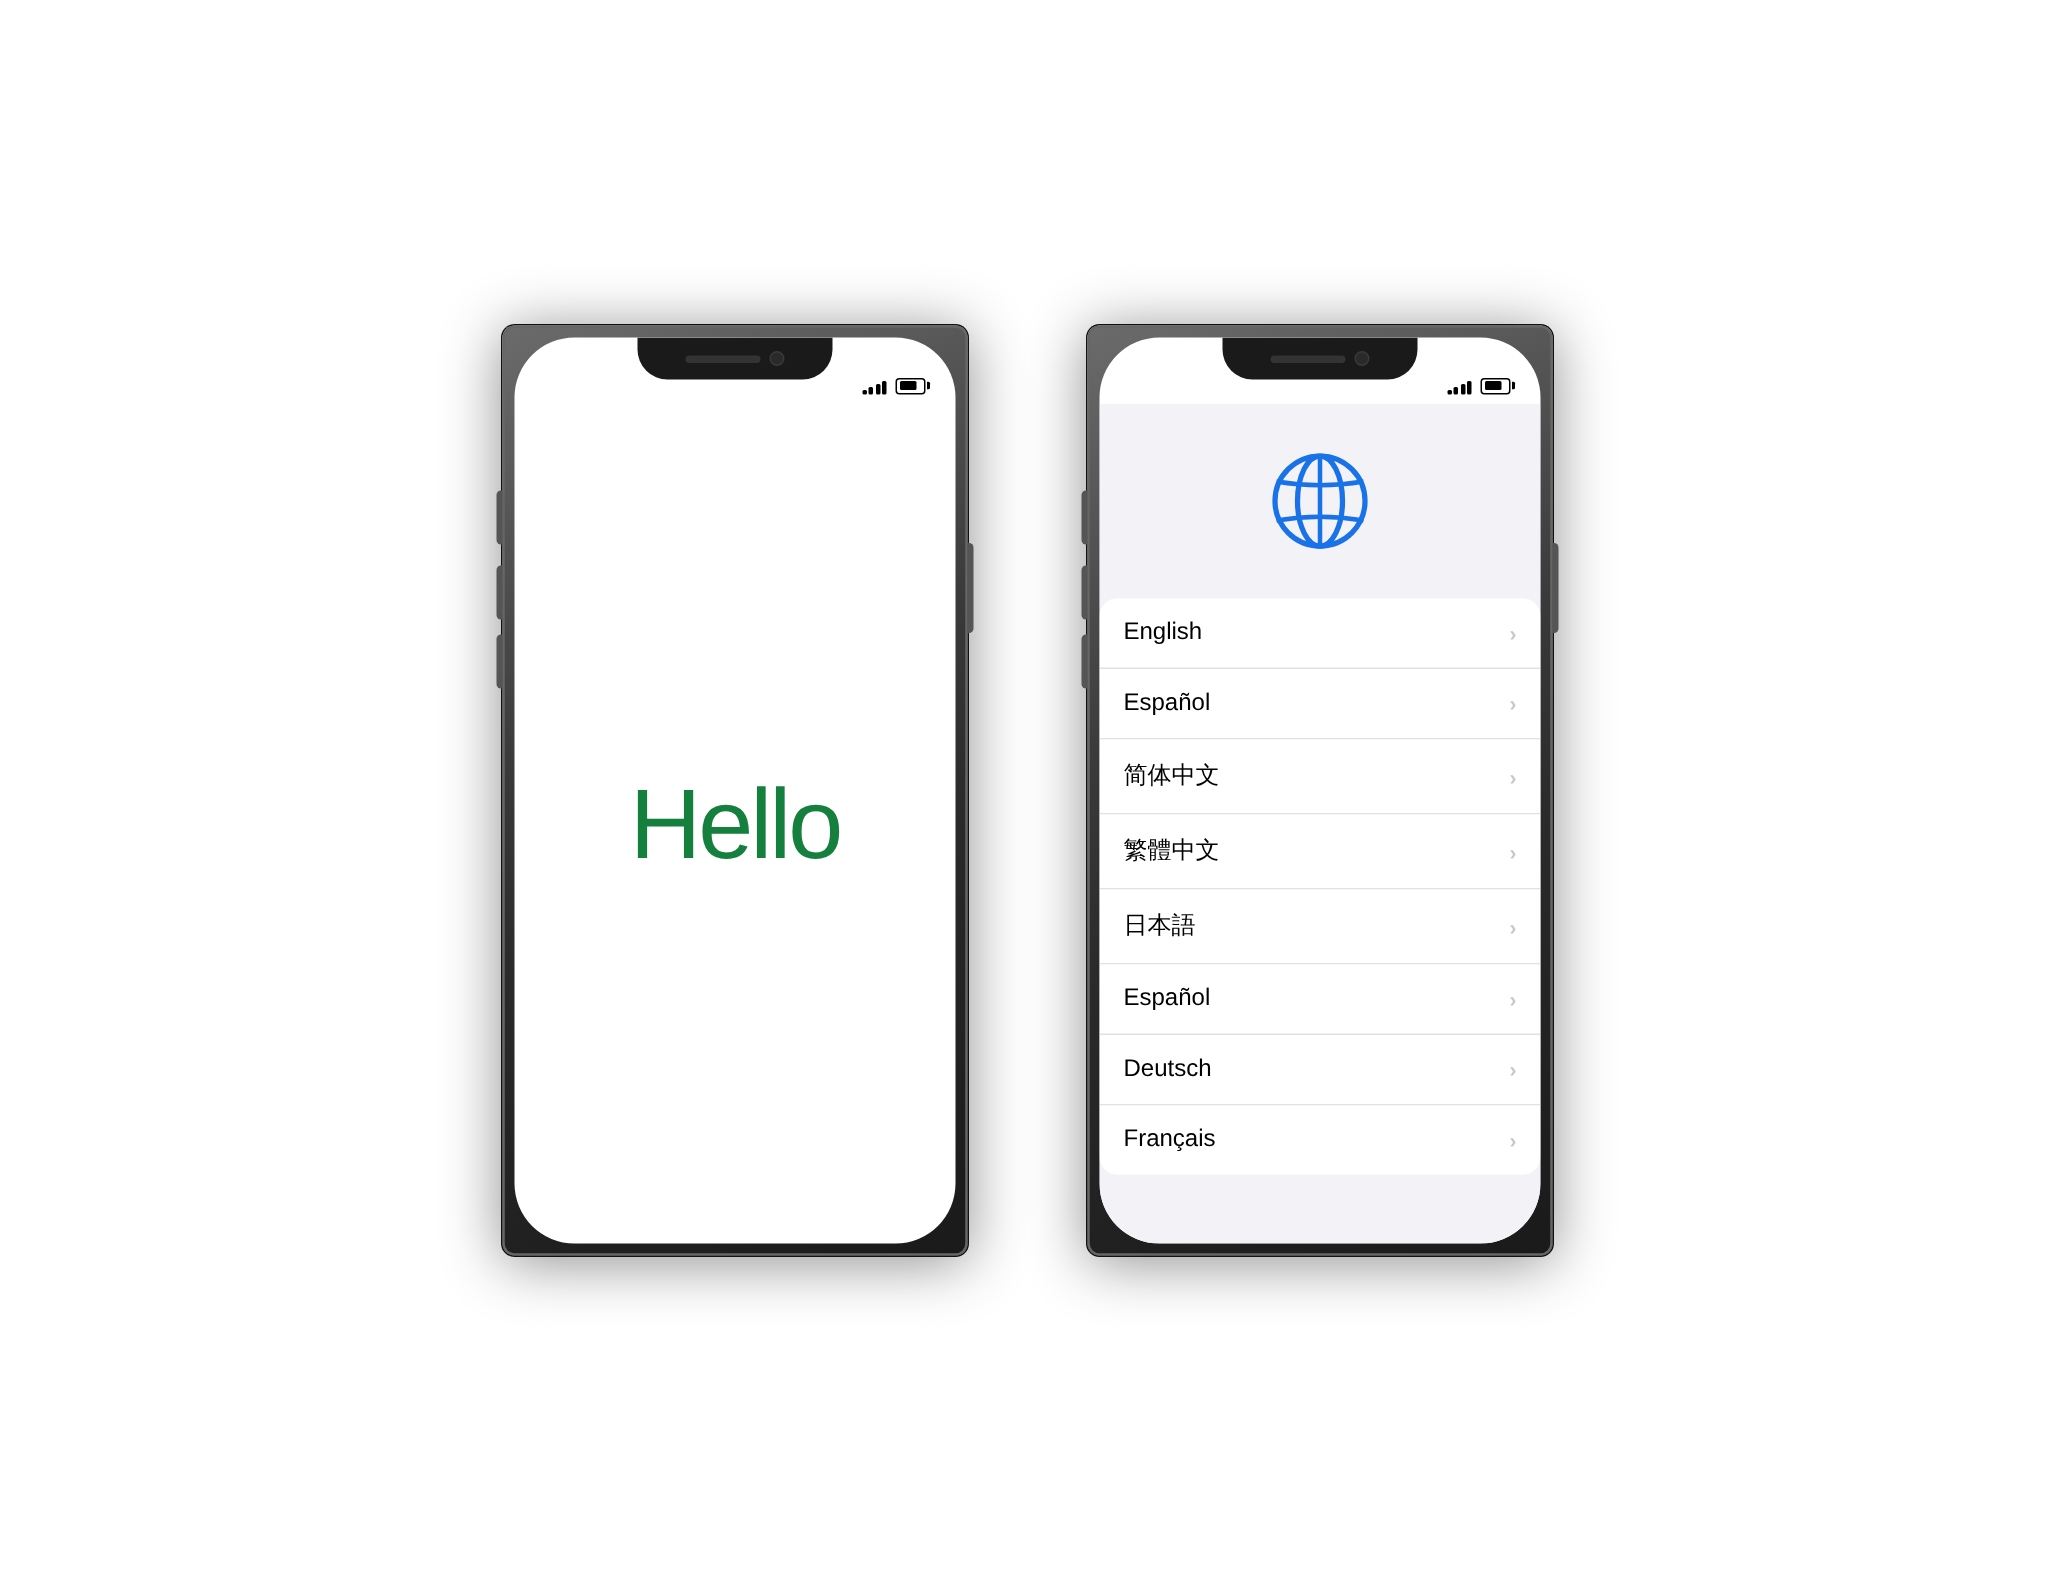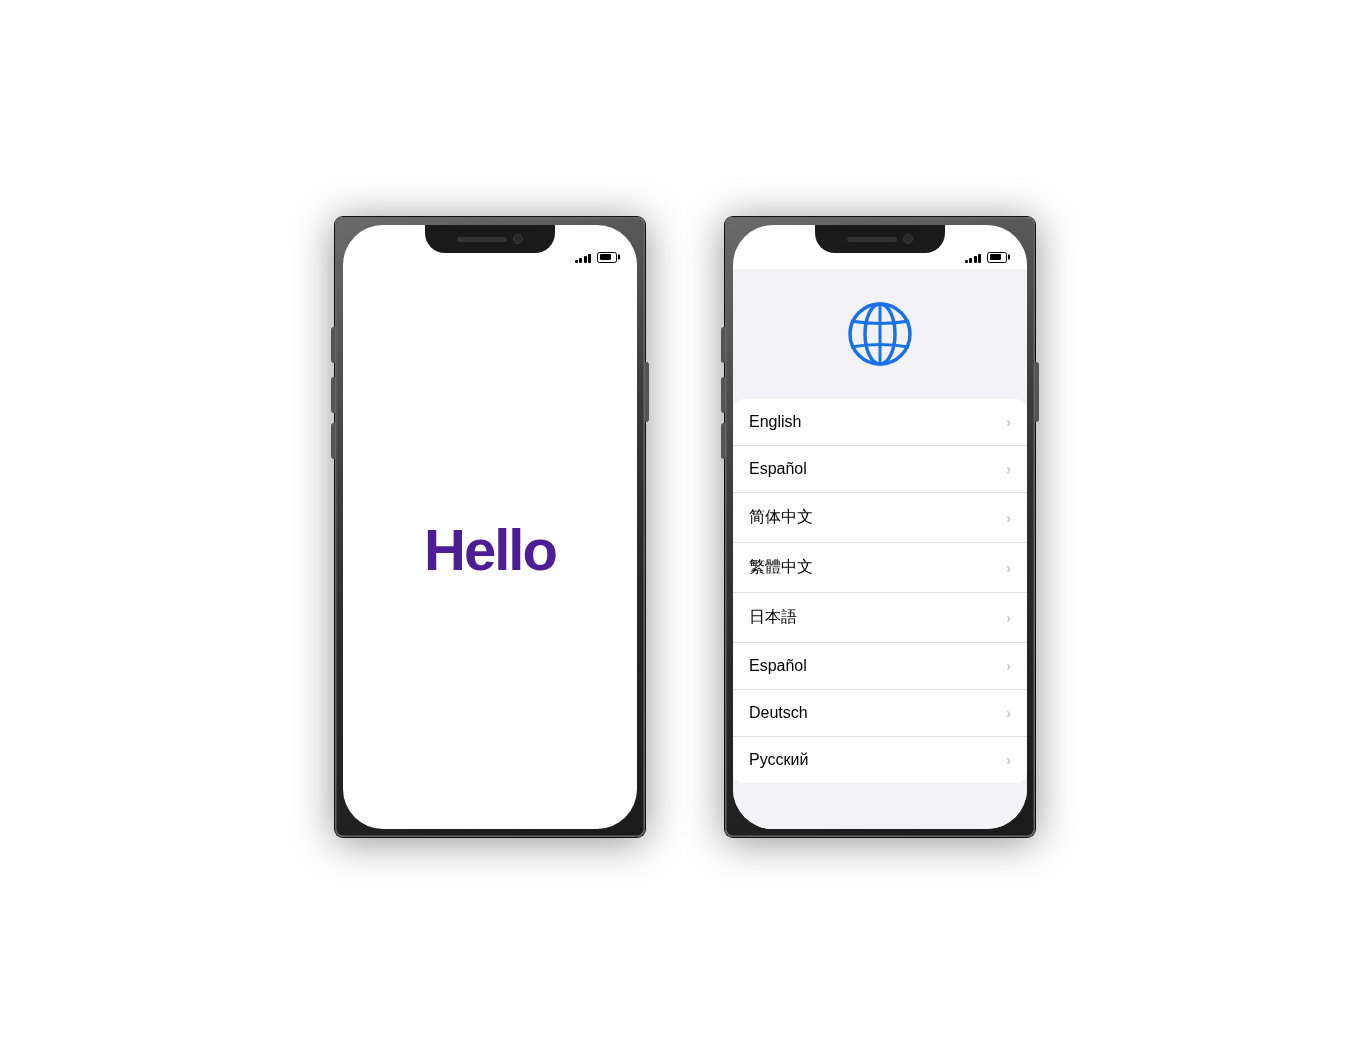--- a/index.html
+++ b/index.html
@@ -156,23 +156,23 @@
     .screen-content {
       flex: 1;
       display: flex;
       align-items: center;
       justify-content: center;
       overflow: hidden;
     }
 
     
     .hello-text {
-      font-size: 58px;
-      font-weight: 700;
-      color: #4c1d95;
+      font-size: 66px;
+      font-weight: 400;
+      color: #15803d;
       letter-spacing: -2px;
     }
 
     
     .lang-screen {
       width: 100%;
       height: 100%;
       background: #f2f2f7;
       display: flex;
       flex-direction: column;
@@ -304,20 +304,20 @@
           </div>
           <div class="lang-item">
             <span class="lang-label">Español</span>
             <span class="chevron">›</span>
           </div>
           <div class="lang-item">
             <span class="lang-label">Deutsch</span>
             <span class="chevron">›</span>
           </div>
           <div class="lang-item">
-            <span class="lang-label">Русский</span>
+            <span class="lang-label">Français</span>
             <span class="chevron">›</span>
           </div>
         </div>
       </div>
     </div>
   </div>
 </div>
 
 </body></html>

